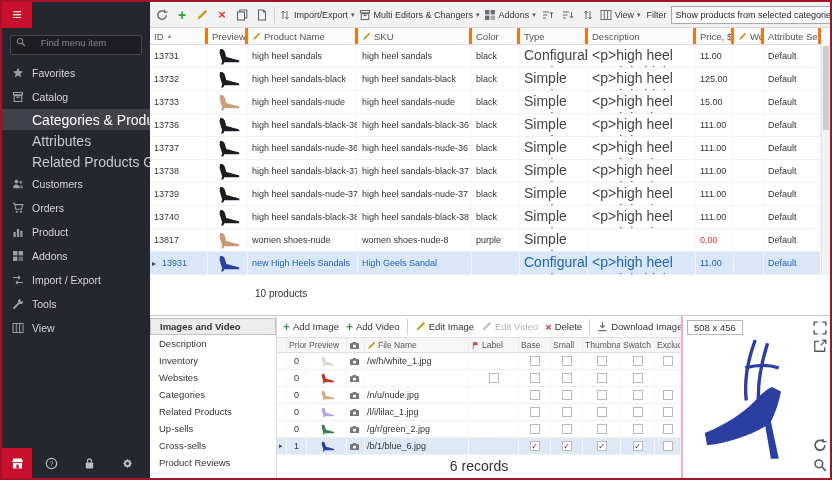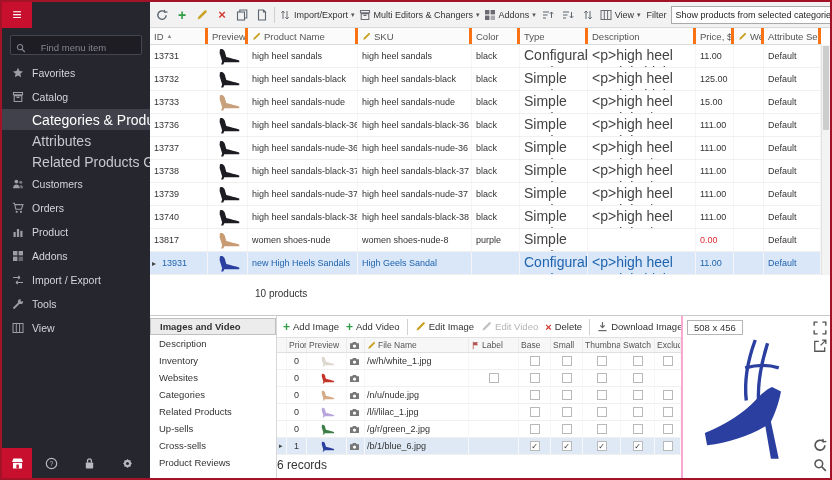--- a/index.html
+++ b/index.html
@@ -6,21 +6,21 @@
   *{box-sizing:border-box;}
   .window{width:832px;height:480px;border:2px solid #a31226;display:flex;overflow:hidden;
           font-family:"Liberation Sans","DejaVu Sans",sans-serif;background:#fff;position:relative;}
   svg{display:block;}
   .ic{width:12px;height:12px;}
 
   
   .sidebar{width:148px;background:#26262e;color:#d4d4da;display:flex;flex-direction:column;flex:none;}
   .sb-top{height:26px;display:flex;align-items:center;}
   .hamburger{width:30px;height:26px;background:#c8102e;color:#fff;display:flex;align-items:center;justify-content:center;font-size:16px;cursor:pointer;}
-  .sb-search{margin:7px 8px 6px 8px;height:20px;background:#1d1d23;border:1px solid #45454d;border-radius:2px;display:flex;align-items:flex-end;padding:0 5px;gap:13px;color:#84848e;}
+  .sb-search{margin:7px 8px 6px 8px;height:20px;background:#1d1d23;border:1px solid #45454d;border-radius:2px;display:flex;align-items:flex-start;padding:0 5px;gap:13px;color:#84848e;}
   .sb-search input{background:transparent;border:none;outline:none;color:#c9c9cf;font-size:9.5px;width:100%;font-family:inherit;}
   .sb-search input::placeholder{color:#84848e;}
   .sb-menu{flex:1;font-size:10.5px;}
   .sb-item{height:24px;display:flex;align-items:center;padding:0 10px;gap:8px;cursor:pointer;white-space:nowrap;overflow:hidden;}
   .sb-item .ic{flex:none;color:#9d9da8;}
   .sb-item.child{height:21px;padding-left:30px;font-size:14px;color:#c7c7cf;}
   .sb-item.selected{background:#41414b;color:#fff;}
   .sb-bottom{height:30px;display:flex;align-items:center;flex:none;}
   .sb-bicon{width:38px;height:30px;display:flex;align-items:center;justify-content:center;color:#b9b9c2;cursor:pointer;}
   .sb-bicon .ic{width:13px;height:13px;}
@@ -91,21 +91,21 @@
   .mrow>div{display:flex;align-items:center;padding:0 2px;border-right:1px solid #f7f7f7;overflow:hidden;white-space:nowrap;}
   .mrow .m1{justify-content:center;}
   .mrow .m2{justify-content:center;}
   .mrow.sel{background:#dfe9f5;}
   .mrow.sel .m0::before{content:"\25B8";font-size:7px;color:#444;}
   .mshoe{width:16px;height:11px;}
   .cam{width:11px;height:9px;color:#777;}
   .mcb{justify-content:center;}
   .cb{width:10px;height:10px;border:1px solid #b9b9b9;background:#fff;display:inline-flex;align-items:center;justify-content:center;font-size:8px;color:#333;}
   .cb.checked::after{content:"\2713";}
-  .mfoot{margin-top:3px;text-align:left;font-size:12px;color:#333;}
+  .mfoot{margin-top:3px;text-align:center;font-size:14px;color:#333;}
 
   
   .preview{width:149px;flex:none;border-left:2px solid #f9a8d4;position:relative;background:#fff;overflow:hidden;}
   .bigshoe{position:absolute;left:14px;top:16px;width:112px;height:138px;}
   .dim-chip{position:absolute;top:4px;left:4px;height:15px;line-height:13px;padding:0 6px;background:#fff;border:1px solid #b5b5b5;font-size:9.5px;color:#333;}
   .pv-ic{position:absolute;right:3px;width:14px;height:14px;color:#555;cursor:pointer;}
   .pv-expand{top:5px;}
   .pv-external{top:23px;}
   .pv-rotate{bottom:26px;}
   .pv-zoom{bottom:6px;}

